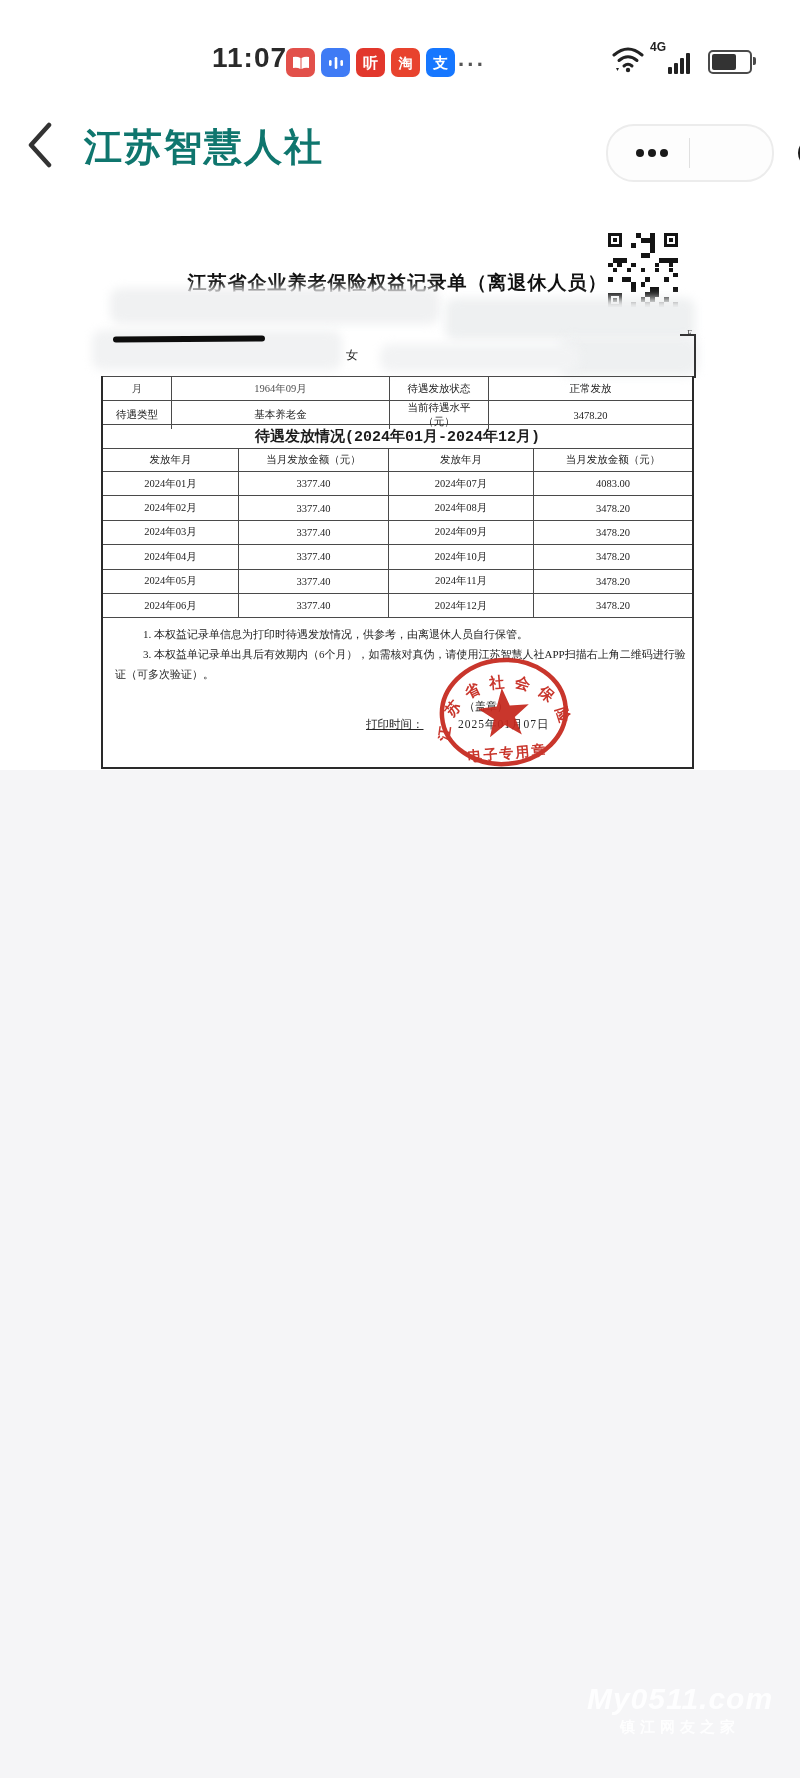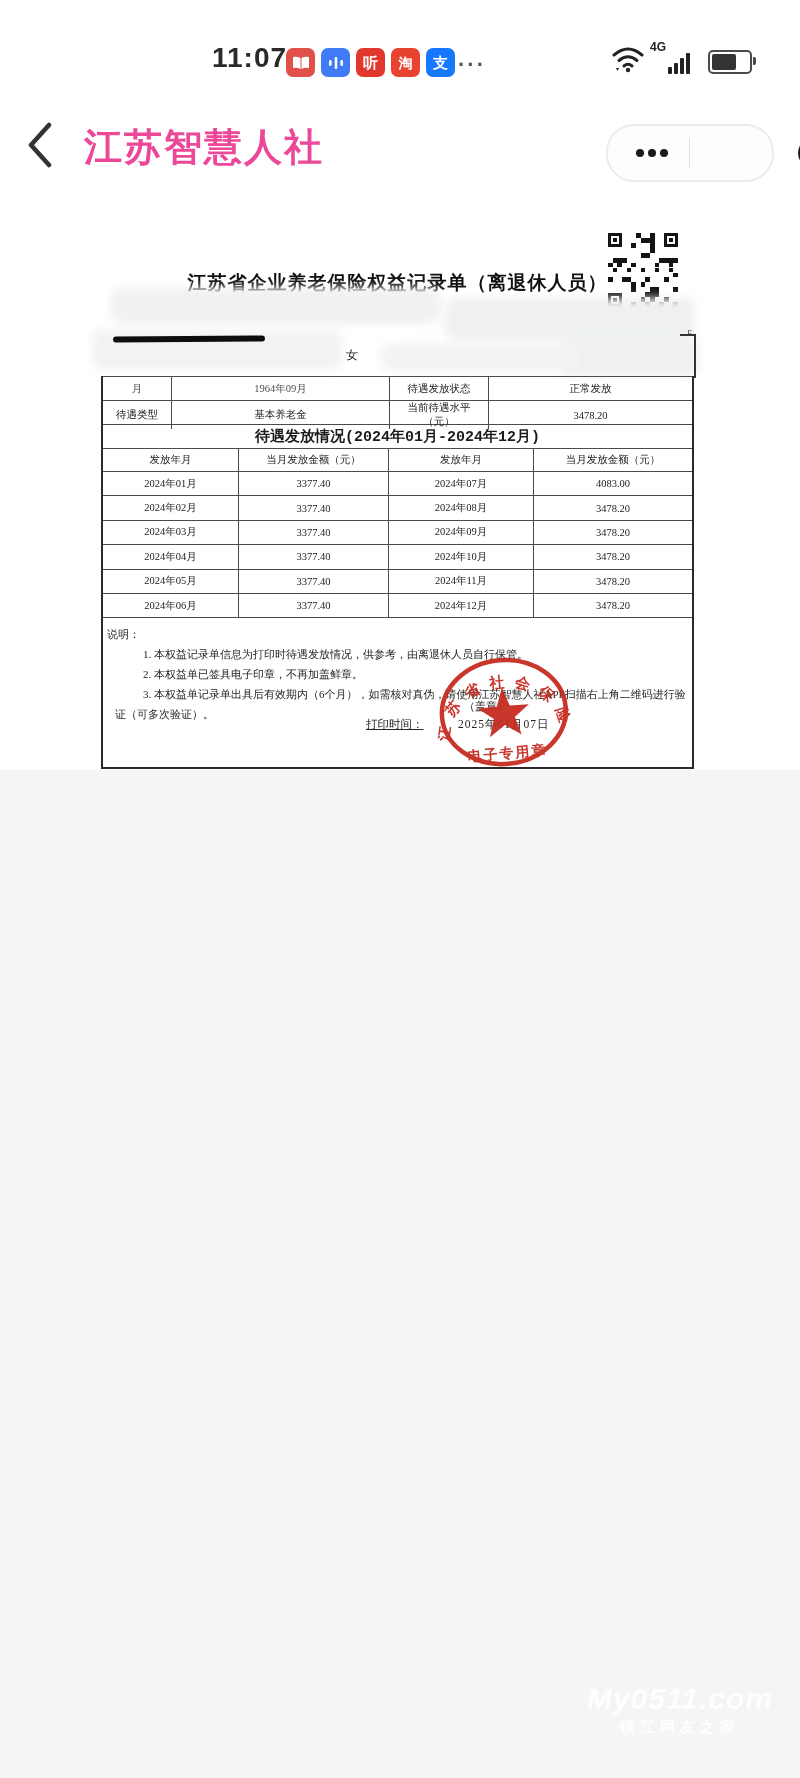--- a/index.html
+++ b/index.html
@@ -13,21 +13,21 @@
            color:#fff;font-weight:bold;font-size:14px;line-height:1;}
   .dots-more{top:52px;left:458px;font-size:22px;color:#555;font-weight:bold;letter-spacing:2px;}
   .bars{top:52px;left:668px;display:flex;align-items:flex-end;gap:2px;height:22px;}
   .bars i{display:block;width:4px;background:#222;border-radius:1px;}
   .fourg{top:40px;left:650px;font-size:12px;font-weight:bold;color:#222;}
   .battery{top:50px;left:708px;width:40px;height:20px;border:2px solid #4a4a4a;border-radius:5px;}
   .battery .fill{position:absolute;left:2px;top:2px;bottom:2px;width:24px;background:#333;border-radius:2px;}
   .battery .tip{position:absolute;right:-6px;top:5px;width:3px;height:8px;background:#4a4a4a;border-radius:0 2px 2px 0;}
 
   
-  .navtitle{left:84px;top:122px;font-size:38px;font-weight:bold;color:#ec4899;letter-spacing:2px;}
+  .navtitle{left:84px;top:122px;font-size:38px;font-weight:bold;color:#0f766e;letter-spacing:2px;}
   .capsule{left:606px;top:124px;width:164px;height:54px;border:2px solid #ececec;border-radius:28px;background:#fdfdfd;}
   .cap-dot{width:8px;height:8px;border-radius:50%;background:#1a1a1a;top:23px;}
   .cap-div{left:81px;top:12px;width:1px;height:30px;background:#e0e0e0;}
   .cap-target-outer{left:108px;top:12px;width:24px;height:24px;border:3px solid #1a1a1a;border-radius:50%;}
 
   
   .doc-serif{font-family:"Liberation Serif","DejaVu Serif",serif;color:#252525;}
   .doc-title{left:101px;top:270px;width:593px;text-align:center;font-size:19px;font-weight:bold;color:#111;
              font-family:"Liberation Serif","DejaVu Serif",serif;letter-spacing:1px;}
   .qr{left:608px;top:233px;width:70px;height:74px;}
@@ -259,23 +259,21 @@
     <div class="tcell">2024年11月</div>
     <div class="tcell">3478.20</div>
   </div>
   <div class="trow pay-grid h244">
     <div class="tcell">2024年06月</div>
     <div class="tcell">3377.40</div>
     <div class="tcell">2024年12月</div>
     <div class="tcell">3478.20</div>
   </div>
   <div class="notes">
-    <p>说明：</p>
     <p class="item">1. 本权益记录单信息为打印时待遇发放情况，供参考，由离退休人员自行保管。</p>
-    <p class="item">2. 本权益单已签具电子印章，不再加盖鲜章。</p>
     <p class="item" style="padding-left:0;text-indent:28px;">3. 本权益单记录单出具后有效期内（6个月），如需核对真伪，请使用江苏智慧人社APP扫描右上角二维码进行验证（可多次验证）。</p>
   </div>
 </div>
 
 <div class="abs seal-ph doc-serif">（盖章）</div>
 <div class="abs print-label doc-serif">打印时间：</div>
 <div class="abs print-date doc-serif">2025年01月07日</div>
 
 <svg class="abs stamp" width="136" height="116" viewBox="0 0 136 116">
   <defs>

